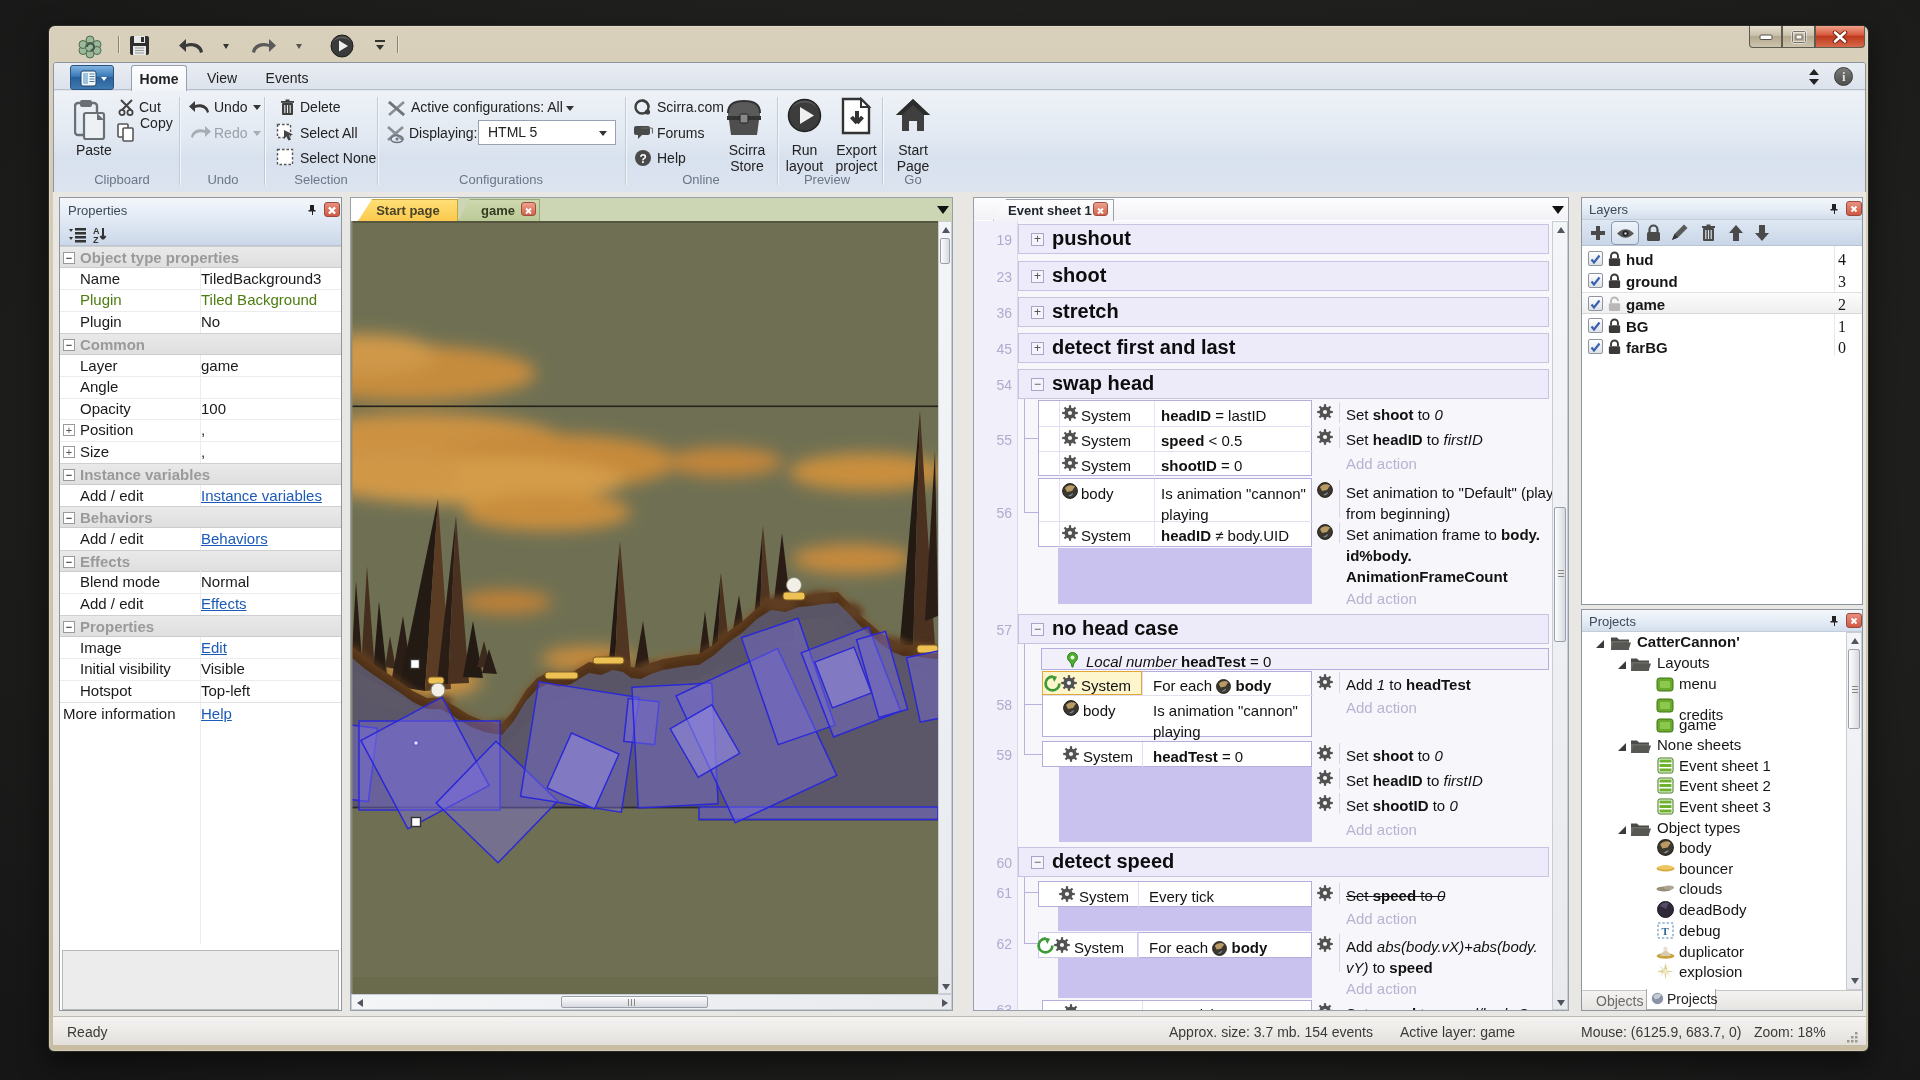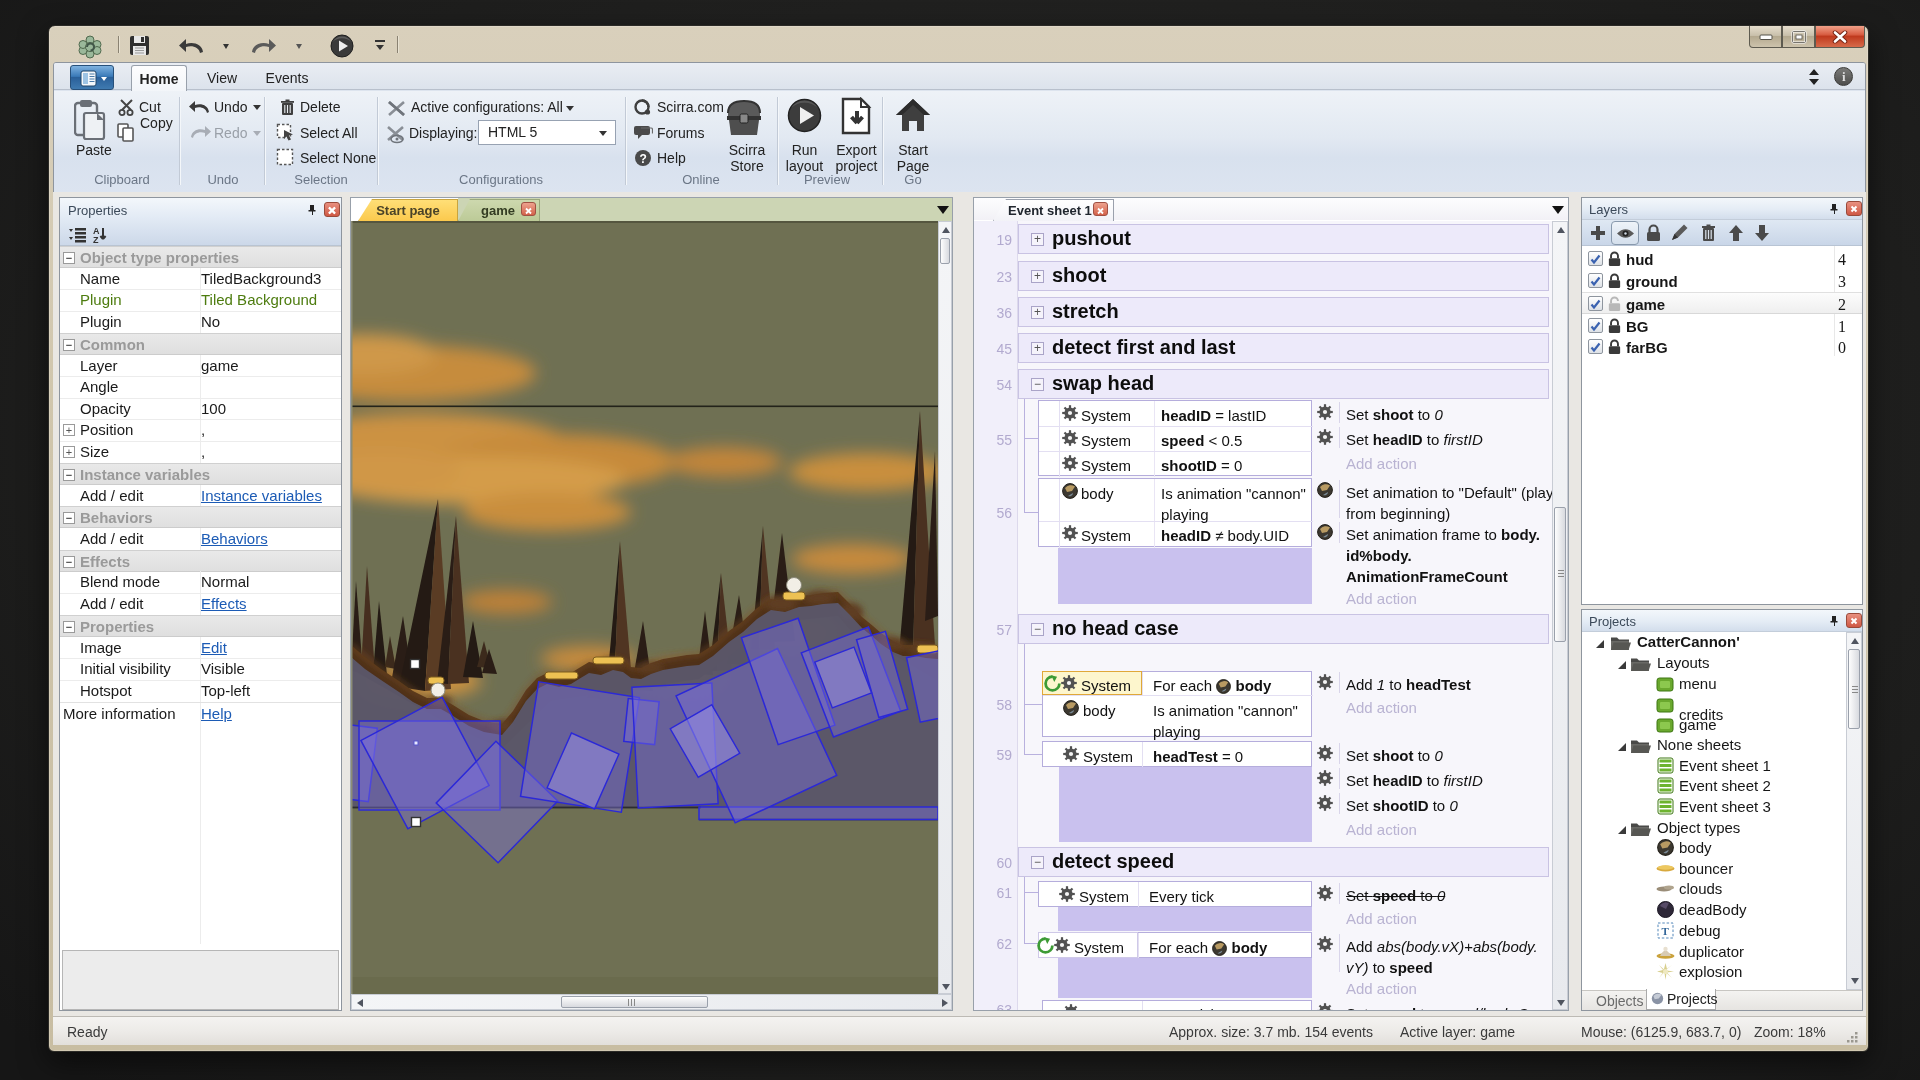--- a/index.html
+++ b/index.html
@@ -728,20 +728,26 @@
         <span class="addaction" style="position:absolute;left:31px;top:112px;">Add action</span>
       </div>
 
       <div class="egroup" style="top:393px;">
               <div class="ebox">−</div>
               <div class="t">no head case</div>
             </div>
       <div class="econn" style="left:50px;top:423px;width:1px;height:110px;"></div>
       <div class="econn" style="left:50px;top:483px;width:18px;height:1px;"></div>
       <div class="econn" style="left:50px;top:533px;width:18px;height:1px;"></div>
+      <div class="eblk" style="left:67px;top:427px;width:508px;height:22px;background:#f1effa;">
+        <svg style="position:absolute;left:23px;top:3px;" width="15" height="16" viewBox="0 0 15 16">
+                <use href="#i-pin"></use>
+              </svg>
+        <span class="erow" style="left:44px;top:2px;"><span class="ital">Local number</span> <span class="bold">headTest</span> = 0</span>
+      </div>
 
       <div class="eblk" style="left:68px;top:450px;width:270px;height:66px;">
         <div style="position:absolute;left:-1px;top:-1px;width:100px;height:24px;background:#fdf6cd;border:1px solid #e0a838;"></div>
         <svg style="position:absolute;left:1px;top:3px;" width="17" height="17" viewBox="0 0 16 16">
                 <use href="#i-loop"></use>
               </svg>
         <svg style="position:absolute;left:18px;top:3px;" width="16" height="16" viewBox="0 0 16 16">
                 <use href="#i-gear"></use>
               </svg>
         <span class="erow" style="left:38px;top:3px;">System</span>

